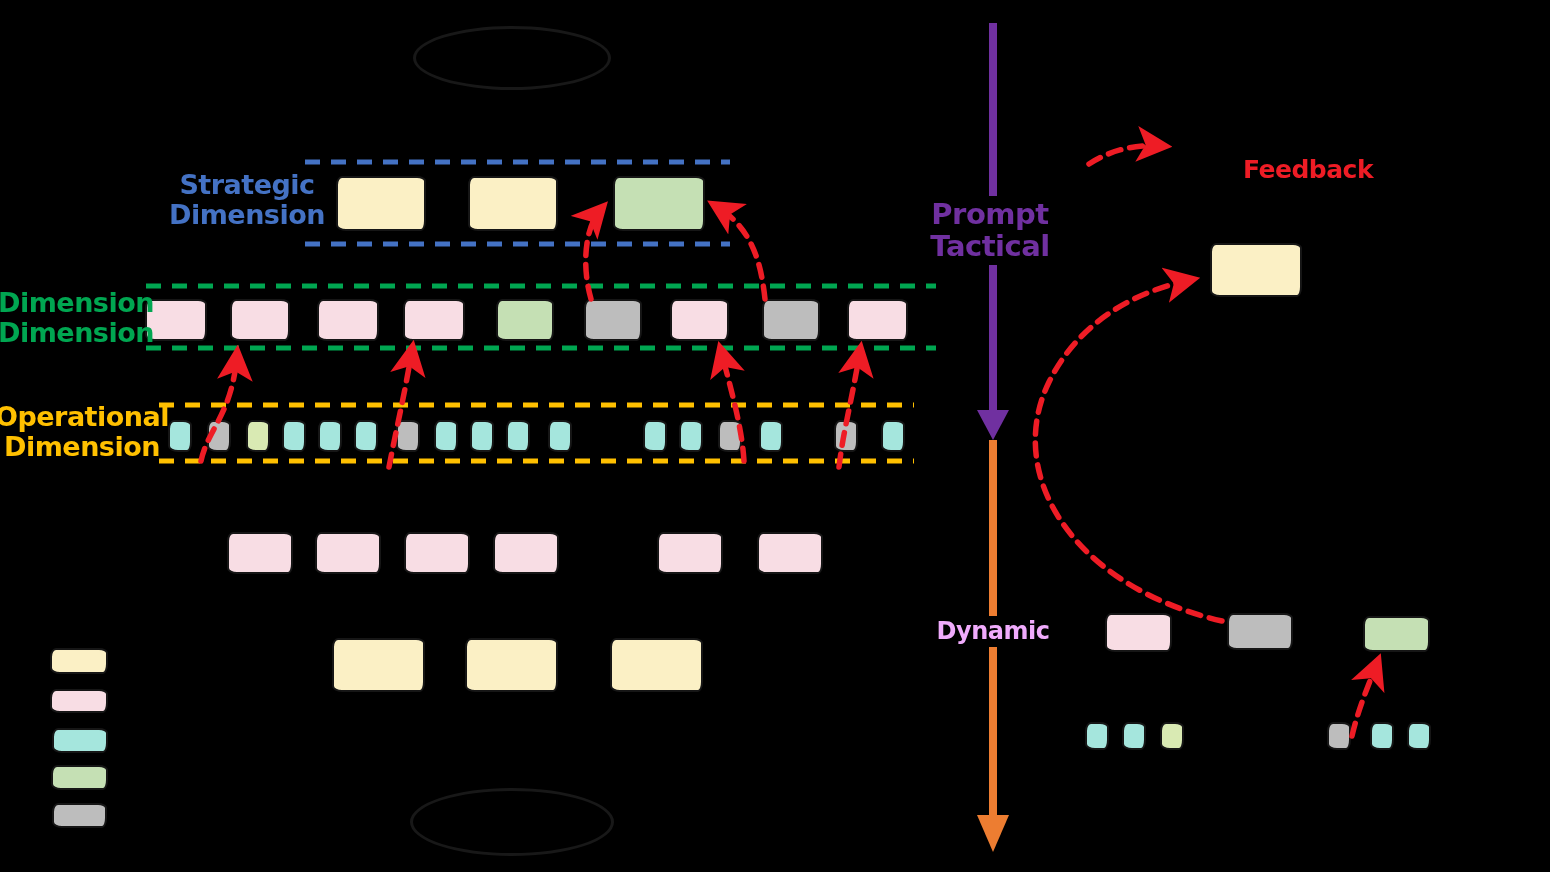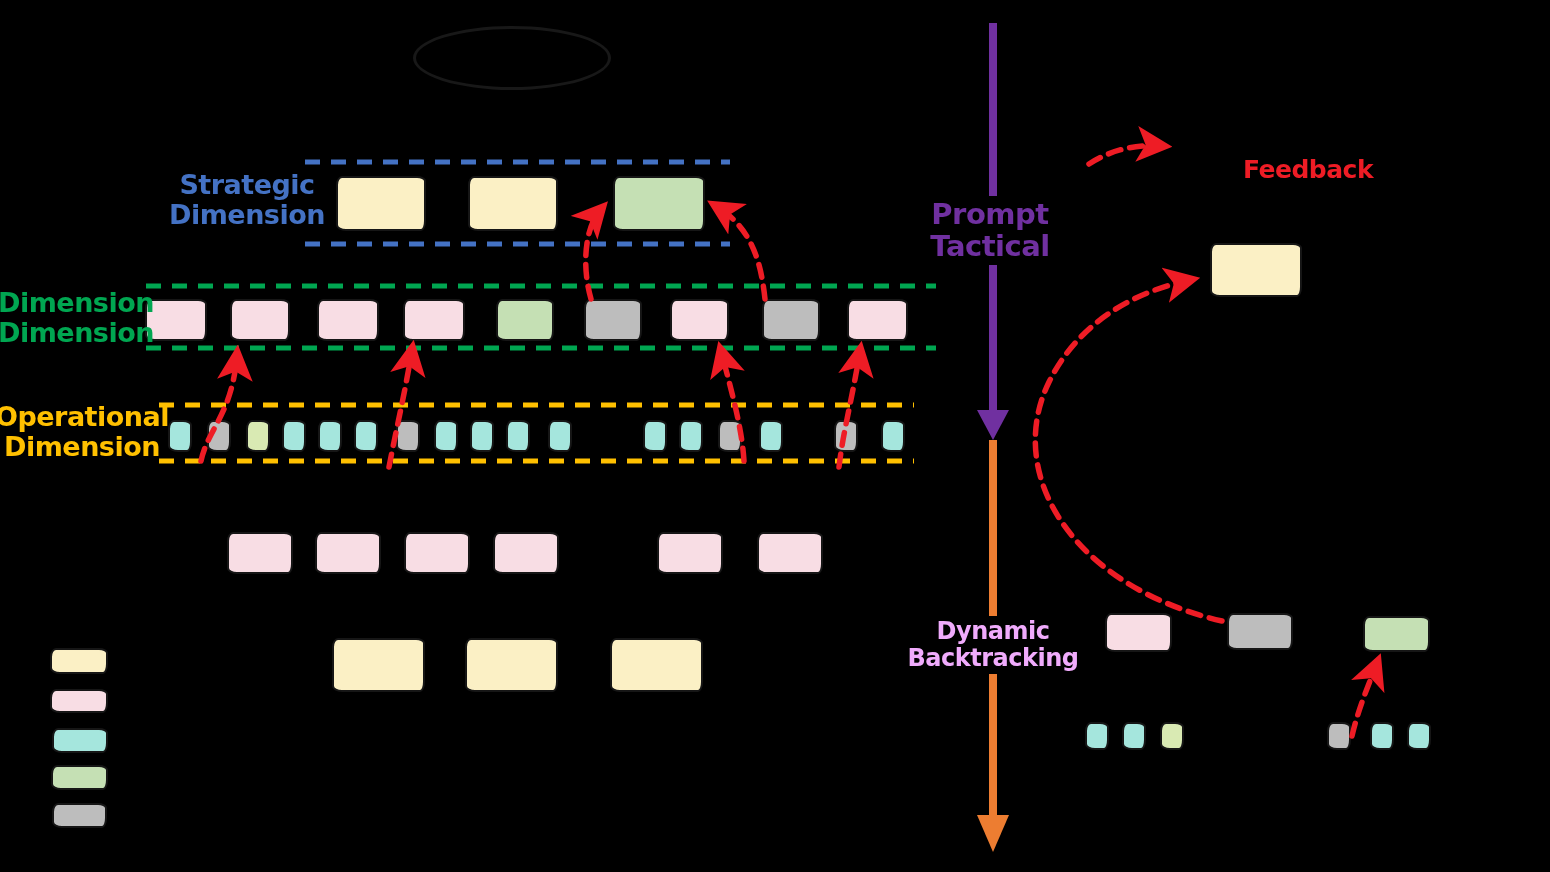--- a/index.html
+++ b/index.html
@@ -115,20 +115,26 @@
         <path d="M 1089 164 C 1112 149, 1138 144, 1162 146" fill="none" stroke="#ee1c25" stroke-width="5.5" stroke-dasharray="13 9" stroke-linecap="round" marker-end="url(#redhead)"></path>
         <path d="M 1222 621 C 1072 586, 1004 474, 1049 382 C 1076 327, 1128 293, 1190 280" fill="none" stroke="#ee1c25" stroke-width="5.5" stroke-dasharray="13 9" stroke-linecap="round" marker-end="url(#redhead)"></path>
         <path d="M 1352 736 C 1358 710, 1368 686, 1377 663" fill="none" stroke="#ee1c25" stroke-width="5.5" stroke-dasharray="13 9" stroke-linecap="round" marker-end="url(#redhead)"></path>
       </g>
   </svg>
 
   <div class="ellipse" id="prompt-ellipse">
     <span>Prompt</span>
   </div>
 
+  <div class="ellipse" id="output-ellipse">
+    <span>
+      <span>Output</span><br>
+      <span>Project</span>
+    </span>
+  </div>
 
   <div class="lbl" id="lbl-strategic">
     <span>Strategic</span><br>
     <span>Dimension</span>
   </div>
 
   <div class="lbl" id="lbl-tactical">
     <span>Dimension</span><br>
     <span>Dimension</span>
   </div>
@@ -138,20 +144,19 @@
     <span>Dimension</span>
   </div>
 
   <div class="lbl on-line" id="lbl-mdcot">
     <span>Prompt</span><br>
     <span>Tactical</span>
   </div>
 
   <div class="lbl on-line" id="lbl-backtracking">
     <span>Dynamic</span><br>
-    <span>Backtracking</span>
   </div>
 
   <div class="lbl" id="lbl-feedback">
     <span>Feedback</span>
   </div>
 
 </div>
 
 </body></html>

